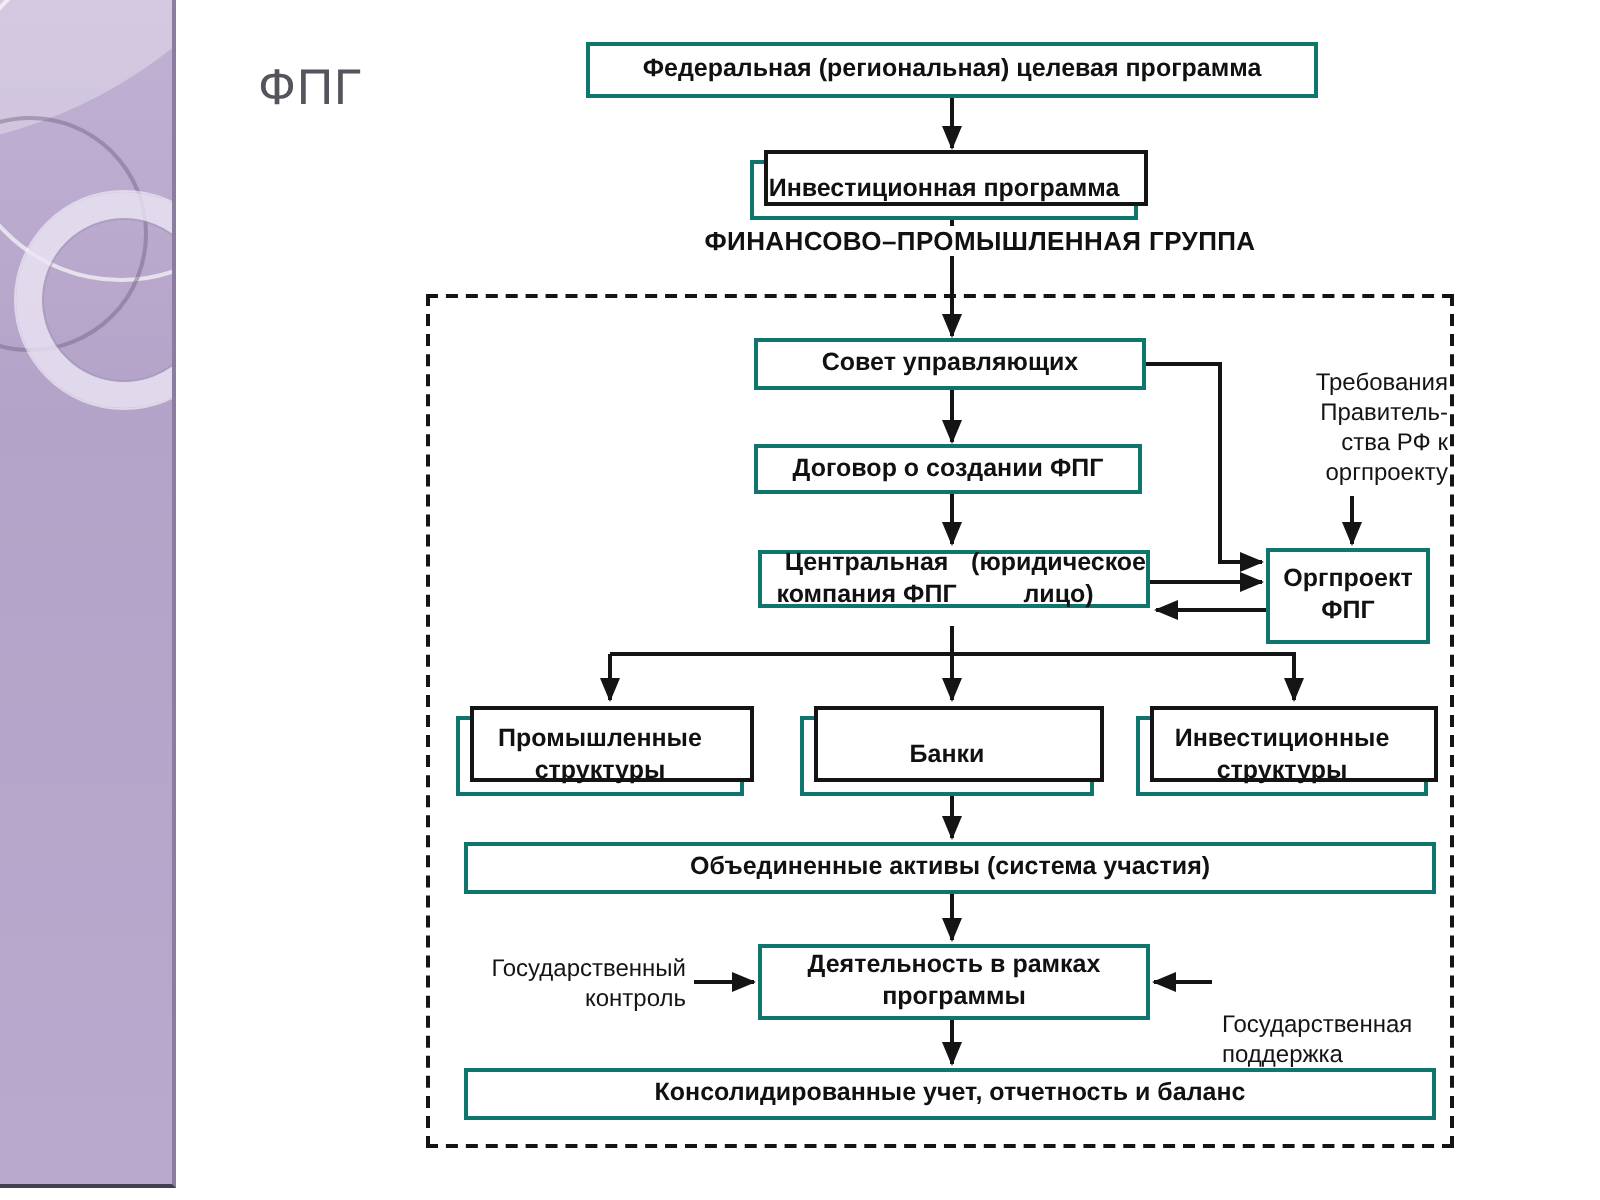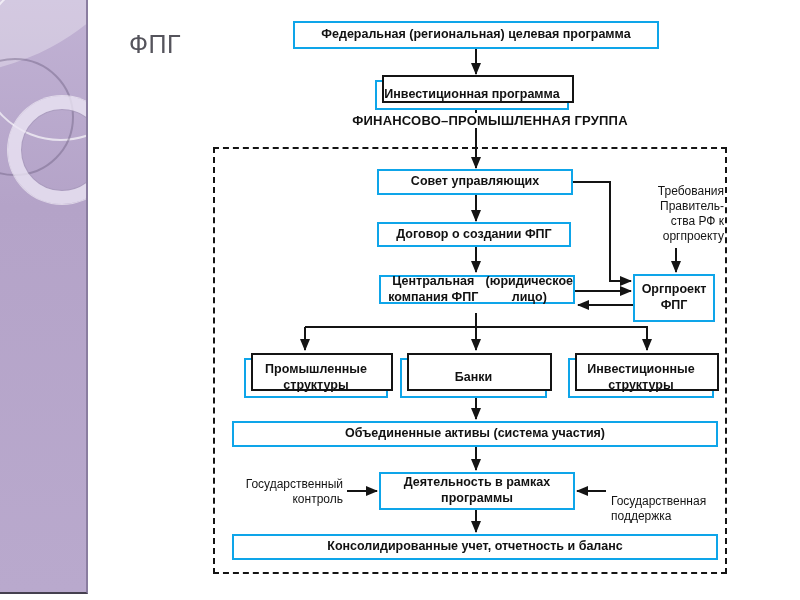--- a/index.html
+++ b/index.html
@@ -20,21 +20,21 @@
            border:2px solid rgba(110,98,130,0.45); left:-44px; top:58px; }
   .ring3 { position:absolute; width:108px; height:108px; border-radius:50%;
            border:13px solid rgba(235,229,244,0.8); left:8px; top:96px;
            box-shadow:0 0 0 1px rgba(255,255,255,0.55), inset 0 0 0 1px rgba(160,148,180,0.5); }
 
   
   #title { position:absolute; left:129px; top:30px; font-size:25px; color:#55545c;
            letter-spacing:0.5px; }
 
   
-  .box { position:absolute; border:2px solid #0ea5e9; background:#fff; z-index:1;
+  .box { position:absolute; border:2px solid #0f766e; background:#fff; z-index:1;
          display:flex; align-items:center; justify-content:center; text-align:center;
          font-weight:700; font-size:12.5px; line-height:1.25; color:#111; }
   .stack { z-index:1; }
   .stack::before { content:""; position:absolute; top:-7px; left:5px; right:-7px; bottom:5px;
                    border:2px solid #141414; background:#fff; z-index:-1; }
   .note { position:absolute; font-weight:400; font-size:12px; line-height:15px;
           color:#141414; z-index:1; }
   #dashed-frame { position:absolute; left:213px; top:147px; width:514px; height:427px;
                   border:2px dashed #141414; background:transparent; z-index:0; }
   #group-label { position:absolute; left:330px; top:113px; width:320px; text-align:center;
@@ -114,21 +114,21 @@
     <span>Оргпроект ФПГ</span>
   </div>
 
   <div class="note" style="left:628px; top:184px; width:96px; text-align:right;">
     <div>Требования</div>
     <div>Правитель-</div>
     <div>ства РФ к</div>
     <div>оргпроекту</div>
   </div>
 
-  <div class="box stack" style="left:244px; top:358px; width:144px; height:40px; padding:0 10px;align-items:center;">
+  <div class="box stack" style="left:228px; top:358px; width:144px; height:40px; padding:0 10px;align-items:center;">
     <span>Промышленные структуры</span>
   </div>
 
   <div class="box stack" style="left:400px; top:358px; width:147px; height:40px;">
     <span>Банки</span>
   </div>
 
   <div class="box stack" style="left:568px; top:358px; width:146px; height:40px; padding:0 8px;">
     <span>Инвестиционные структуры</span>
   </div>
@@ -136,19 +136,19 @@
   <div class="box" style="left:232px; top:421px; width:486px; height:26px;">
     <span>Объединенные активы (система участия)</span>
   </div>
 
   <div class="box" style="left:379px; top:472px; width:196px; height:38px; padding:0 16px;">
     <span>Деятельность в рамках программы</span>
   </div>
 
   <div class="note" style="left:228px; top:477px; width:115px; text-align:right;">Государственный контроль</div>
 
-  <div class="note" style="left:611px; top:494px; width:115px; text-align:left;">Государственная поддержка</div>
+  <div class="note" style="left:611px; top:505px; width:115px; text-align:left;">Государственная поддержка</div>
 
   <div class="box" style="left:232px; top:534px; width:486px; height:26px;">
     <span>Консолидированные учет, отчетность и баланс</span>
   </div>
 
 </div>
 
 </body></html>

